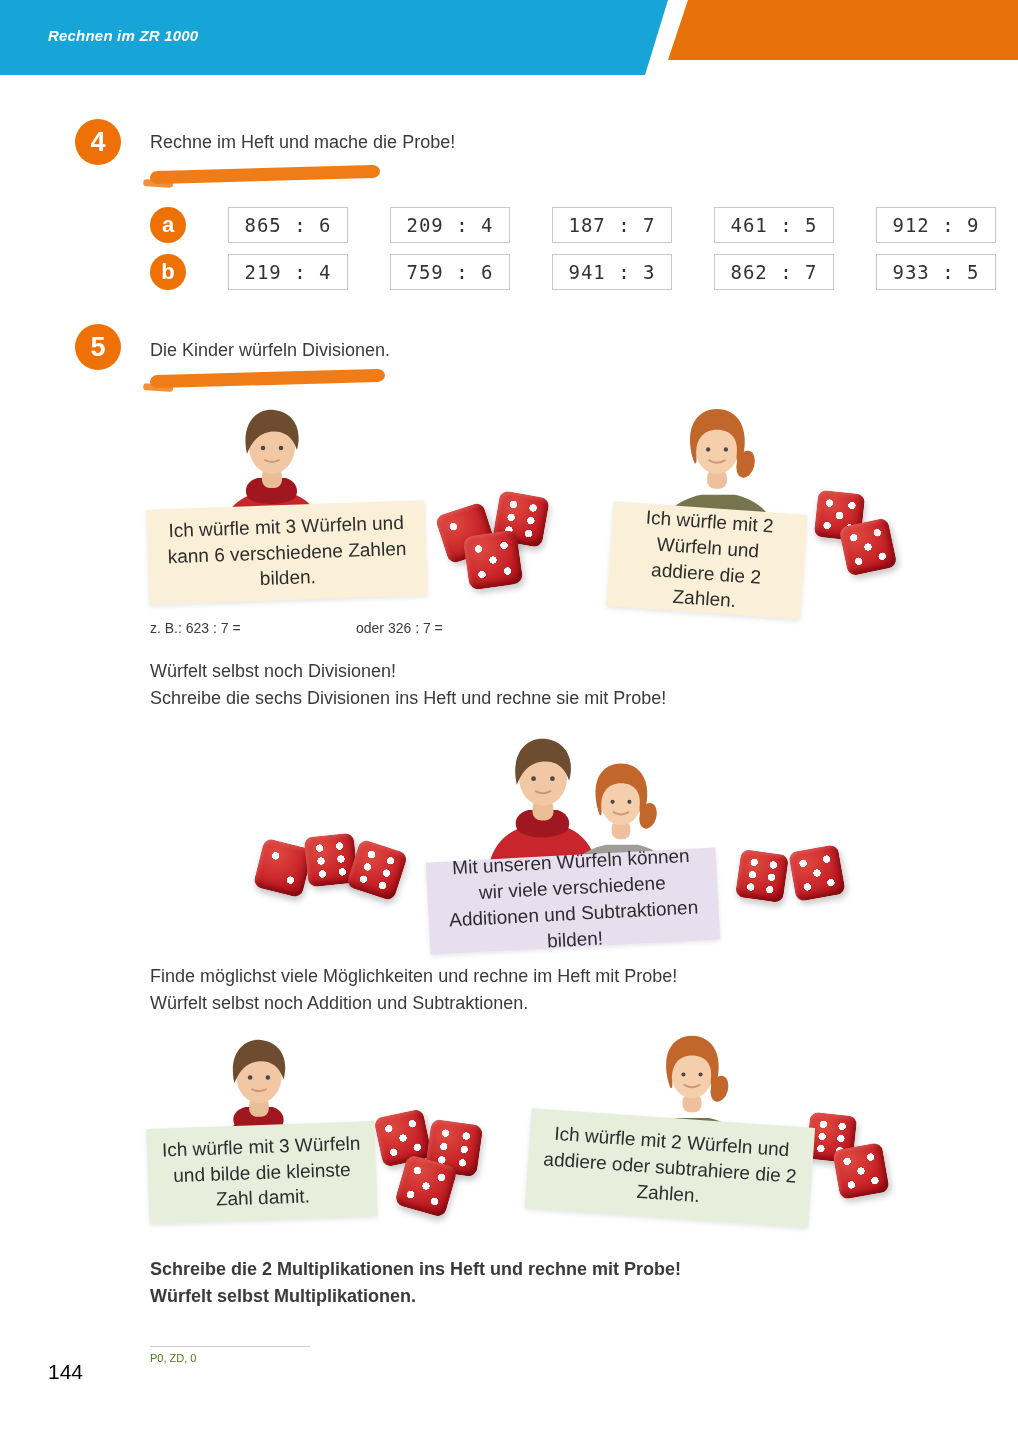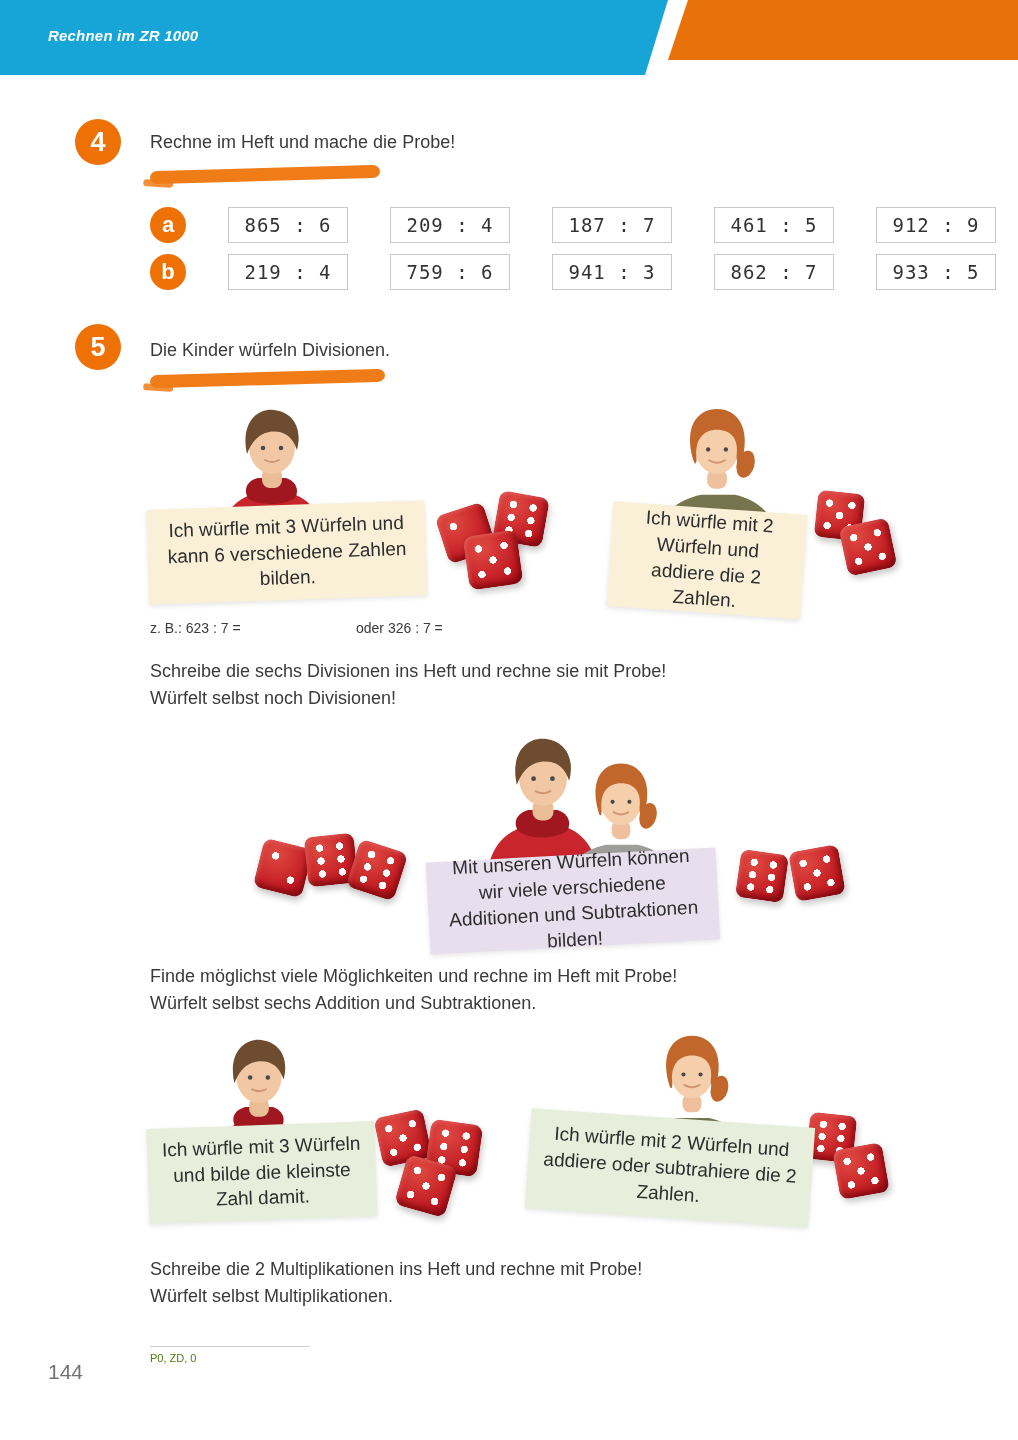--- a/index.html
+++ b/index.html
@@ -70,21 +70,21 @@
   .person{position:absolute;z-index:1;}
   .person svg{display:block;width:100%;height:100%;}
 
   
   .para{position:absolute;left:150px;font-size:18px;line-height:1.48;color:#3a3a3a;}
   .exline{position:absolute;top:620px;font-size:14px;color:#3a3a3a;}
 
   
   .foot-rule{position:absolute;left:150px;top:1346px;width:160px;height:1px;background:#cfcfcf;}
   .foot-code{position:absolute;left:150px;top:1352px;font-size:11px;color:#4d7c0f;}
-  .page-num{position:absolute;left:48px;top:1360px;font-size:21px;font-weight:500;color:#737373;}
+  .page-num{position:absolute;left:48px;top:1360px;font-size:21px;font-weight:500;color:#000000;}
 </style>
 </head>
 <body>
 
 <div class="page">
 
   <div class="hdr-orange"></div>
   <div class="hdr-blue"></div>
   <div class="hdr-title">Rechnen im ZR 1000</div>
 
@@ -143,22 +143,22 @@
     </svg>
   </div>
   <div class="bubble b-cream" style="left:610px;top:508px;width:194px;height:105px;transform:rotate(4deg);">Ich würfle mit 2 Würfeln und addiere die 2 Zahlen.</div>
   <div class="die f5" style="left:816px;top:492px;width:47px;height:47px;transform:rotate(6deg);"></div>
   <div class="die f5" style="left:843px;top:522px;width:50px;height:50px;transform:rotate(-12deg);"></div>
 
   <div class="exline" style="left:150px;">z. B.: 623 : 7 =</div>
   <div class="exline" style="left:356px;">oder 326 : 7 =</div>
 
   <div class="para" style="top:658px;">
+    <div>Würfelt selbst noch Divisionen!</div>
     <div>Schreibe die sechs Divisionen ins Heft und rechne sie mit Probe!</div>
-    <div>Würfelt selbst noch Divisionen!</div>
   </div>
 
   <div class="person" style="left:476px;top:724px;width:134px;height:170px;">
     <svg viewBox="0 0 128 150">
       <path d="M10 150 C10 116 24 98 48 91 L82 91 C106 98 118 119 117 150 Z" fill="#c9252c"></path>
       <path d="M40 96 C34 85 42 78 50 76 L78 76 C87 79 92 87 87 96 C76 104 50 104 40 96 Z" fill="#a01720"></path>
       <rect x="54" y="66" width="20" height="20" rx="8" fill="#e9bd96"></rect>
       <ellipse cx="64" cy="45" rx="23" ry="27" fill="#f1c8a3"></ellipse>
       <path d="M39 52 C32 20 50 6 66 8 C84 10 95 25 89 48 C84 33 74 28 61 30 C50 32 43 41 39 52 Z" fill="#6d4c30"></path>
       <circle cx="55" cy="46" r="2.3" fill="#4a4a4a"></circle>
@@ -180,21 +180,21 @@
   </div>
   <div class="die f2" style="left:258px;top:843px;width:50px;height:50px;transform:rotate(14deg);"></div>
   <div class="die f6" style="left:306px;top:835px;width:50px;height:50px;transform:rotate(-6deg);"></div>
   <div class="die f6" style="left:352px;top:845px;width:50px;height:50px;transform:rotate(18deg);"></div>
   <div class="bubble b-lav" style="left:428px;top:855px;width:290px;height:92px;transform:rotate(-3deg);">Mit unseren Würfeln können wir viele verschiedene Additionen und Subtraktionen bilden!</div>
   <div class="die f6" style="left:738px;top:852px;width:48px;height:48px;transform:rotate(8deg);"></div>
   <div class="die f5" style="left:792px;top:848px;width:50px;height:50px;transform:rotate(-10deg);"></div>
 
   <div class="para" style="top:963px;">
     <div>Finde möglichst viele Möglichkeiten und rechne im Heft mit Probe!</div>
-    <div>Würfelt selbst sechs Addition und Subtraktionen.</div>
+    <div>Würfelt selbst noch Addition und Subtraktionen.</div>
   </div>
 
   <div class="person" style="left:196px;top:1032px;width:126px;height:148px;">
     <svg viewBox="0 0 128 150">
       <path d="M10 150 C10 116 24 98 48 91 L82 91 C106 98 118 119 117 150 Z" fill="#c9252c"></path>
       <path d="M40 96 C34 85 42 78 50 76 L78 76 C87 79 92 87 87 96 C76 104 50 104 40 96 Z" fill="#a01720"></path>
       <rect x="54" y="66" width="20" height="20" rx="8" fill="#e9bd96"></rect>
       <ellipse cx="64" cy="45" rx="23" ry="27" fill="#f1c8a3"></ellipse>
       <path d="M39 52 C32 20 50 6 66 8 C84 10 95 25 89 48 C84 33 74 28 61 30 C50 32 43 41 39 52 Z" fill="#6d4c30"></path>
       <circle cx="55" cy="46" r="2.3" fill="#4a4a4a"></circle>
@@ -216,21 +216,21 @@
       <ellipse cx="99" cy="62" rx="9" ry="14" fill="#c2672c" transform="rotate(15 99 62)"></ellipse>
       <circle cx="61" cy="47" r="2.2" fill="#4a4a4a"></circle>
         <circle cx="79" cy="47" r="2.2" fill="#4a4a4a"></circle>
       <path d="M62 58 Q70 63 78 58" stroke="#cf9674" stroke-width="2" fill="none" stroke-linecap="round"></path>
     </svg>
   </div>
   <div class="bubble b-green" style="left:528px;top:1118px;width:284px;height:100px;transform:rotate(4deg);">Ich würfle mit 2 Würfeln und addiere oder subtrahiere die 2 Zahlen.</div>
   <div class="die f6" style="left:808px;top:1114px;width:47px;height:47px;transform:rotate(6deg);"></div>
   <div class="die f5" style="left:836px;top:1146px;width:50px;height:50px;transform:rotate(-10deg);"></div>
 
-  <div class="para" style="top:1256px;">
+  <div class="para" style="top:1256px;font-weight:bold;">
     <div>Schreibe die 2 Multiplikationen ins Heft und rechne mit Probe!</div>
     <div>Würfelt selbst Multiplikationen.</div>
   </div>
 
   <div class="foot-rule"></div>
   <div class="foot-code">P0, ZD, 0</div>
   <div class="page-num">144</div>
 
 </div>
 

